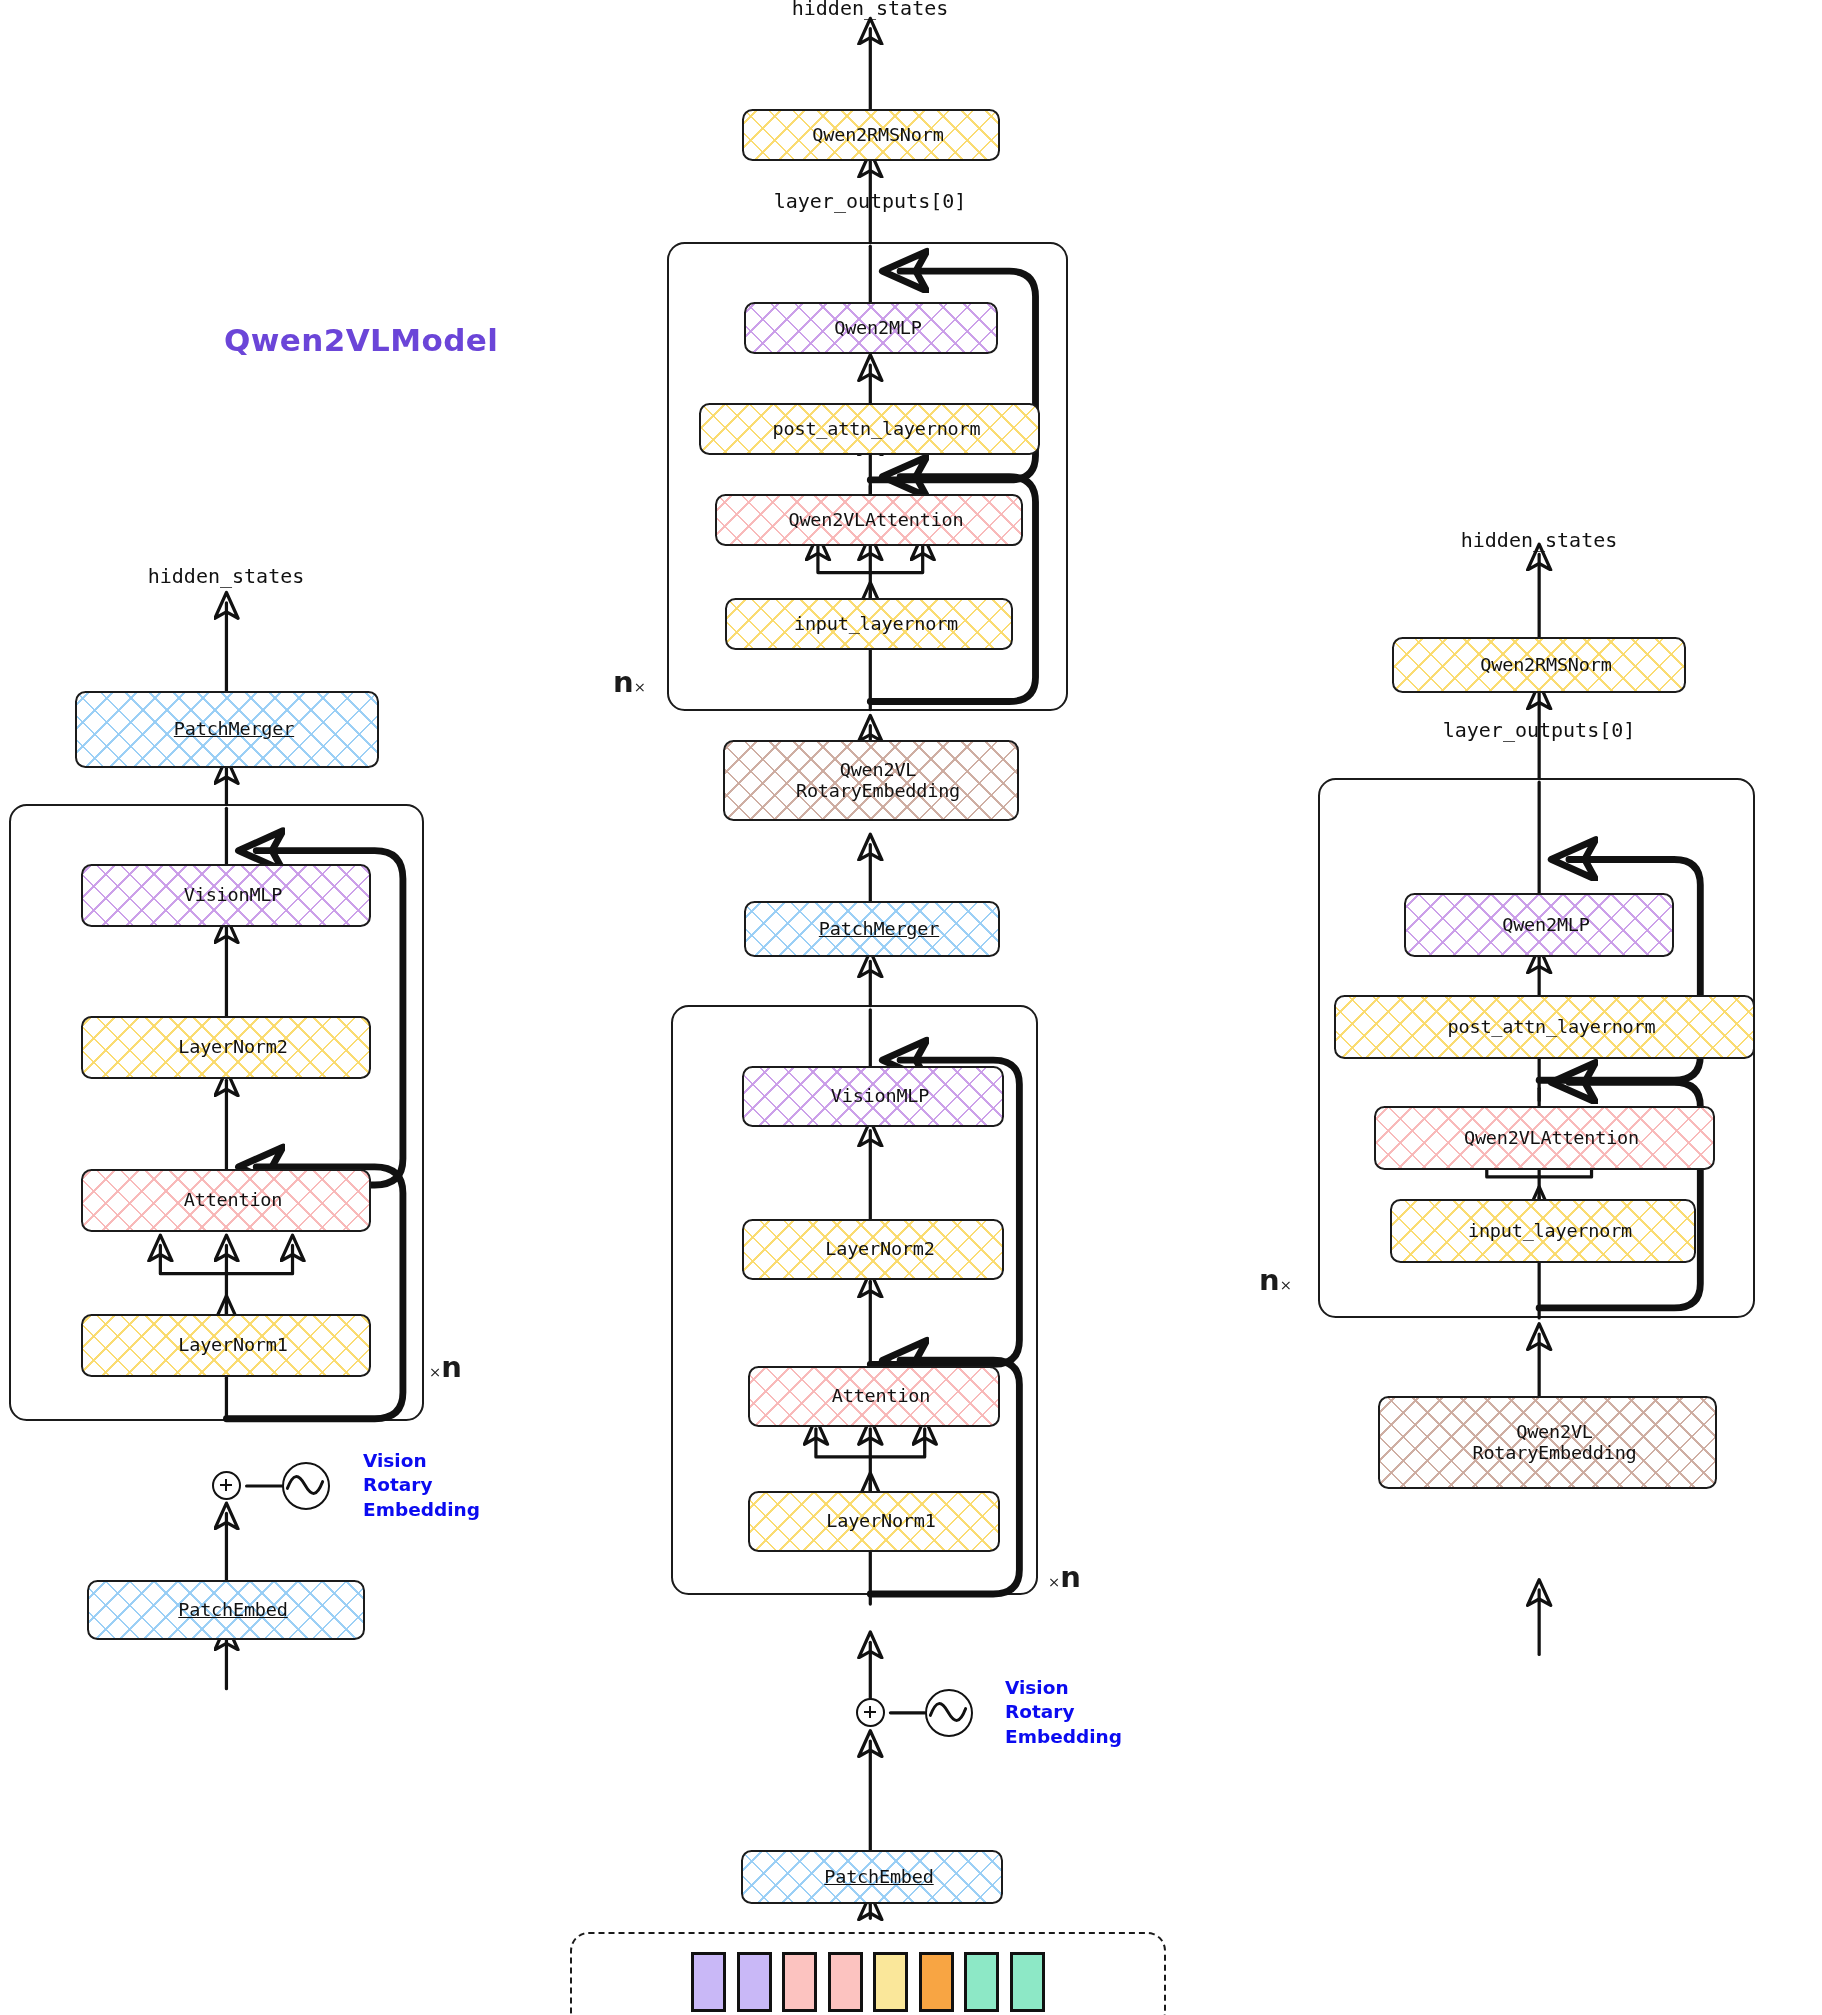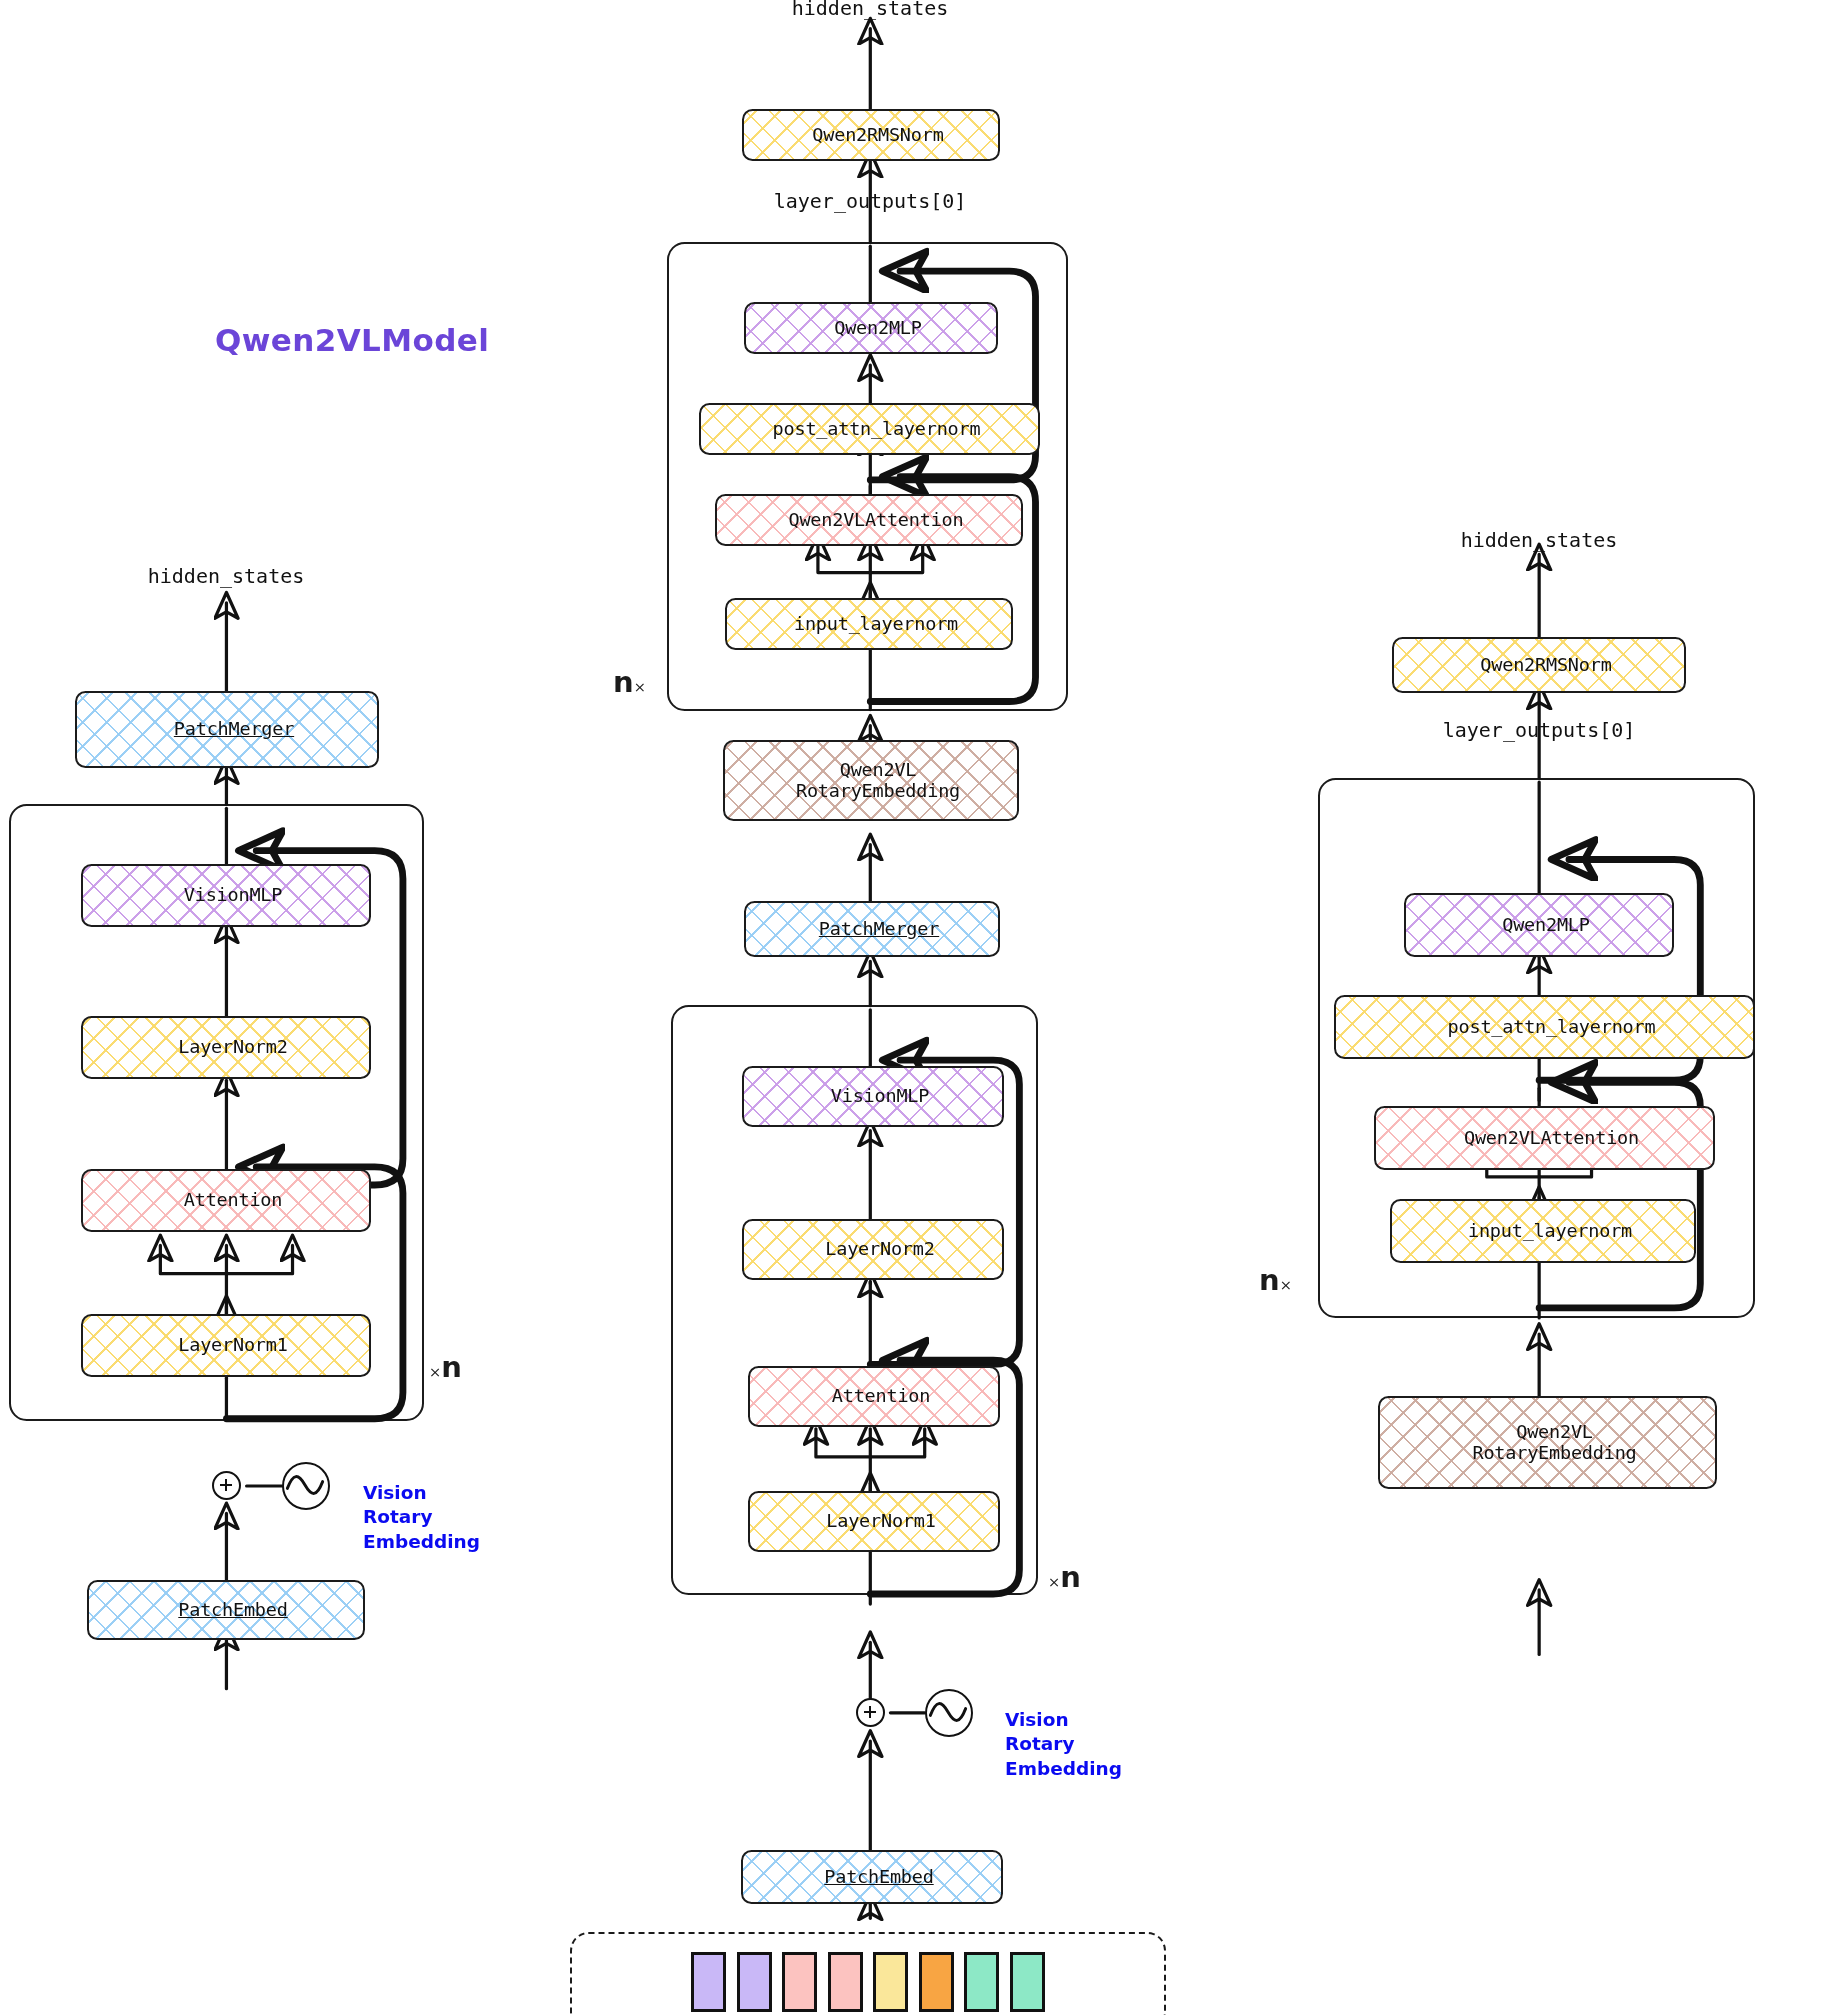--- a/index.html
+++ b/index.html
@@ -88,21 +88,20 @@
 
   .rotlabel{
     position:absolute;
     font-family:"DejaVu Sans",sans-serif;
     font-weight:bold;
     font-size:18.5px;
     color:#0b0bf0;
     line-height:1.32;
     white-space:nowrap;
     z-index:7;
-    margin-top:32px;
   }
 
   .nlabel{
     position:absolute;
     font-family:"DejaVu Sans",sans-serif;
     color:#1b1b1b;
     white-space:nowrap;
     z-index:7;
     font-size:23.4px;
   }
@@ -258,21 +257,21 @@
     <line class="thin" x1="3820" y1="2985" x2="3820" y2="2920"></line>
     <path class="thin" d="M3820,2920 L3690,2920 L3690,2850" marker-end="url(#ah)"></path>
     <path class="thin" d="M3820,2920 L3950,2920 L3950,2850" marker-end="url(#ah)"></path>
     <line class="thin" x1="3820" y1="2920" x2="3820" y2="2850" marker-end="url(#ah)"></line>
     <path class="thick" d="M3820,3245 L4155,3245 Q4220,3245 4220,3185 L4220,2745 Q4220,2685 4155,2685 L3894,2685" marker-end="url(#ahT)"></path>
     <line class="thin" x1="3820" y1="3270" x2="3820" y2="2970" marker-end="url(#ah)"></line>
     <line class="thin" x1="3820" y1="3470" x2="3820" y2="3310" marker-end="url(#ah)"></line>
     <line class="thin" x1="3820" y1="4105" x2="3820" y2="3945" marker-end="url(#ah)"></line>
   </svg>
 
-  <div class="title" style="left:215px;top:322px;">Qwen2VLModel</div>
+  <div class="title" style="left:224px;top:322px;">Qwen2VLModel</div>
 
   <div class="lbl ctr" style="left:226px;top:564px;">hidden_states</div>
 
   <div class="node fill-blue" style="left:75px;top:691px;width:304px;height:77px;">
     <span>PatchMerger</span>
   </div>
 
   <div class="group" style="left:8.9px;top:804px;width:415px;height:617px;"></div>
   <div class="nlabel" style="left:429px;top:1350px;"><span class="sm">×</span><span class="bg">n</span></div>
 

